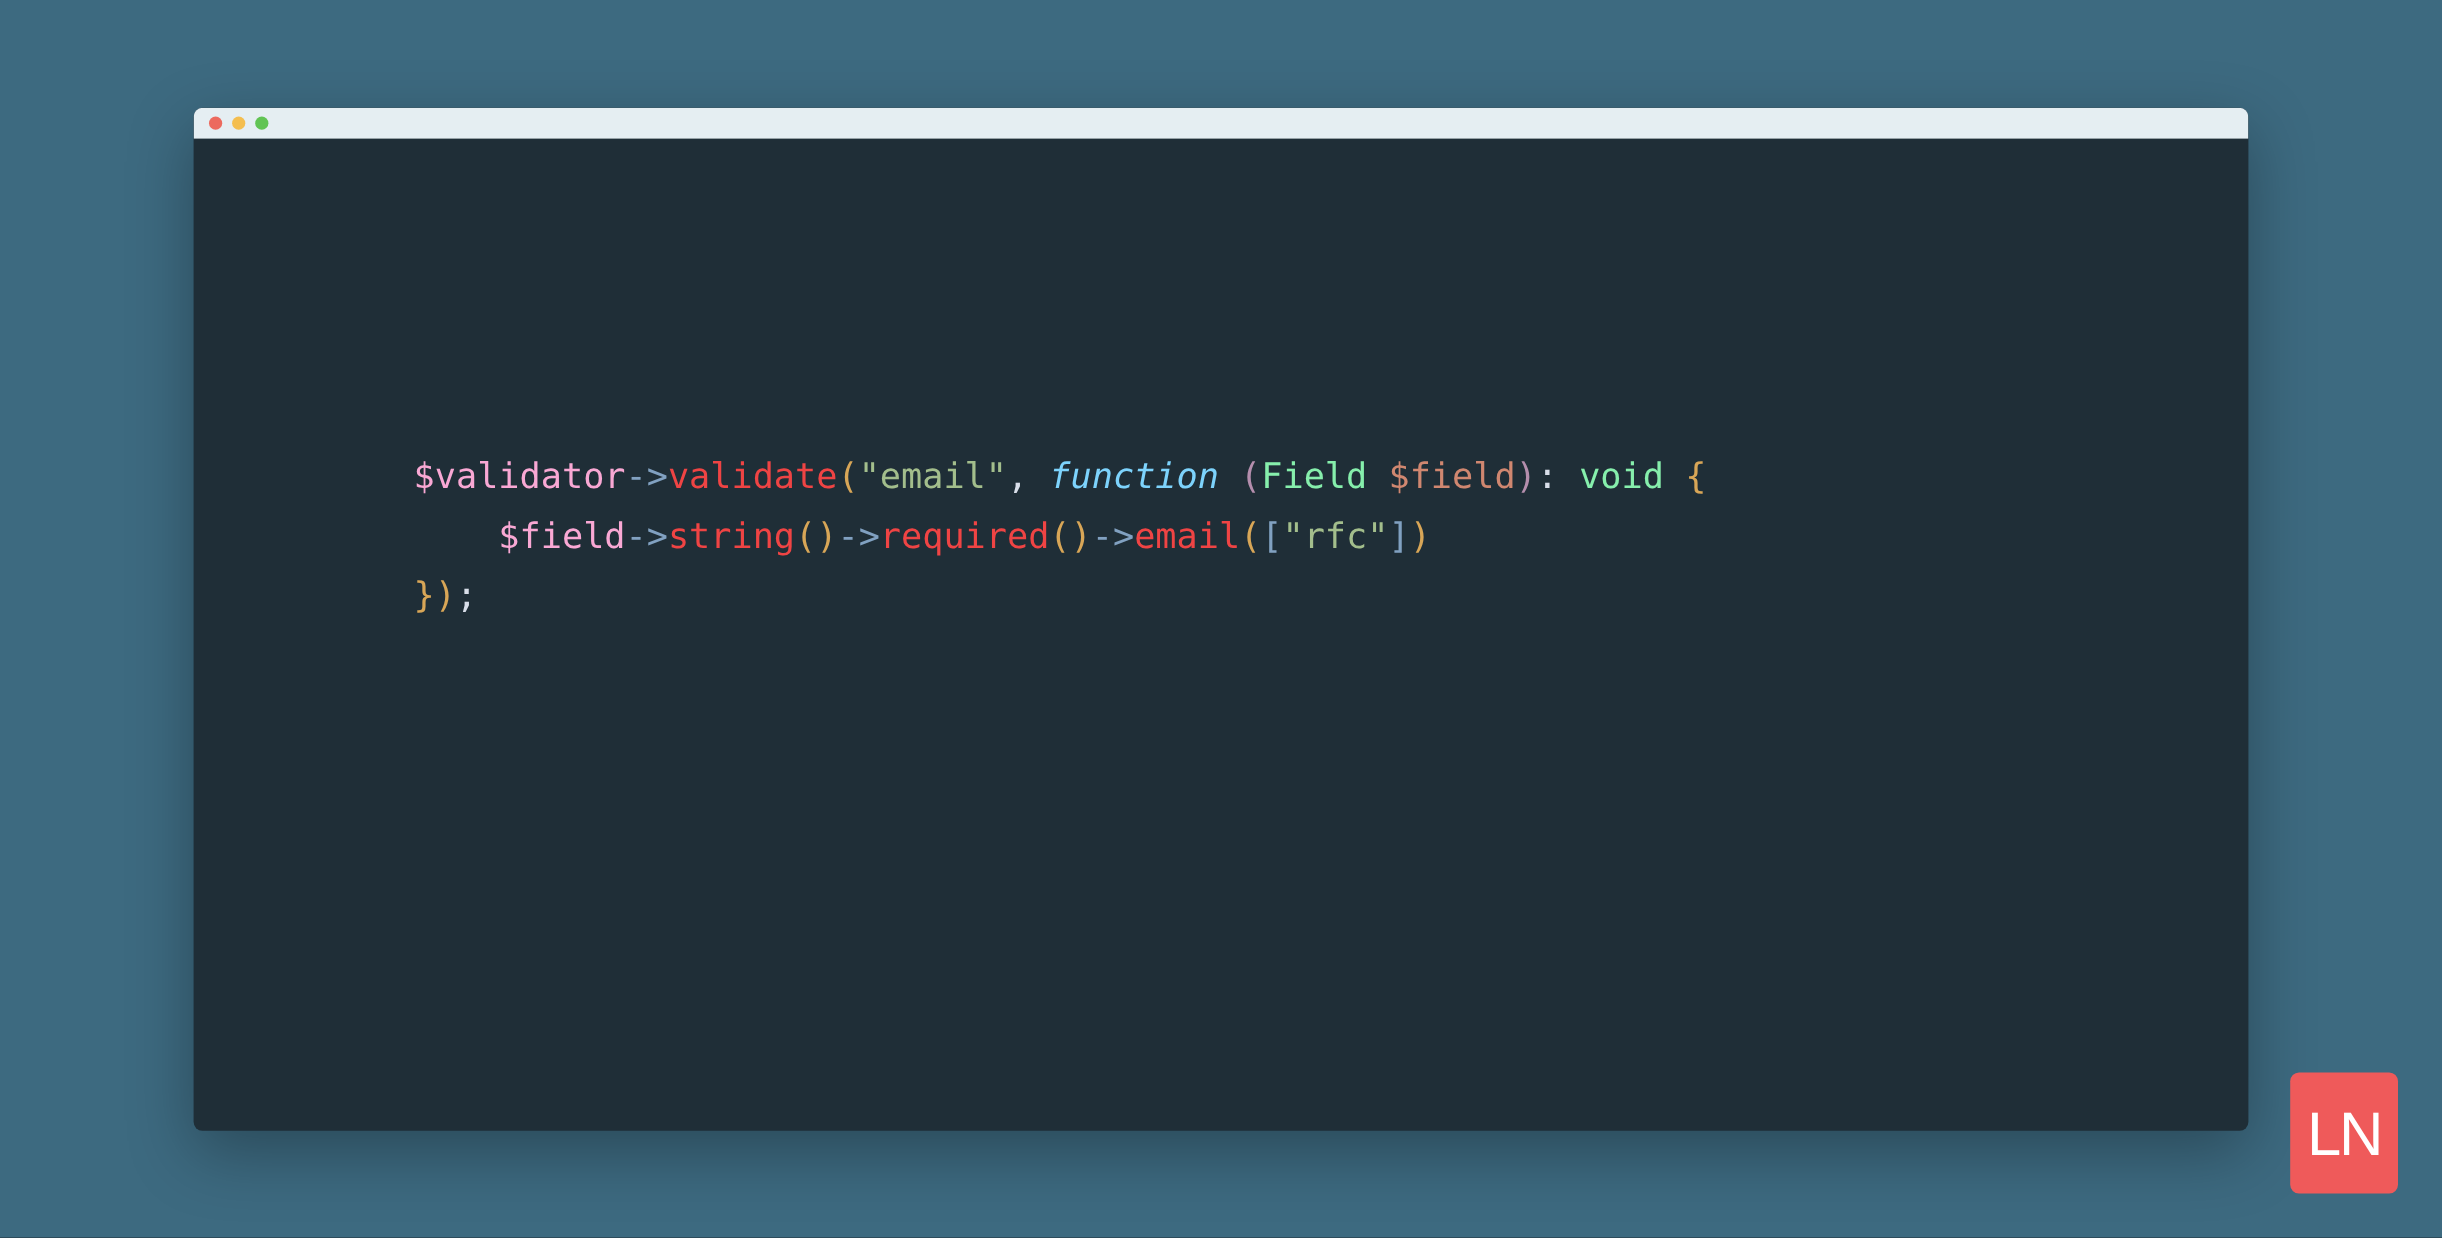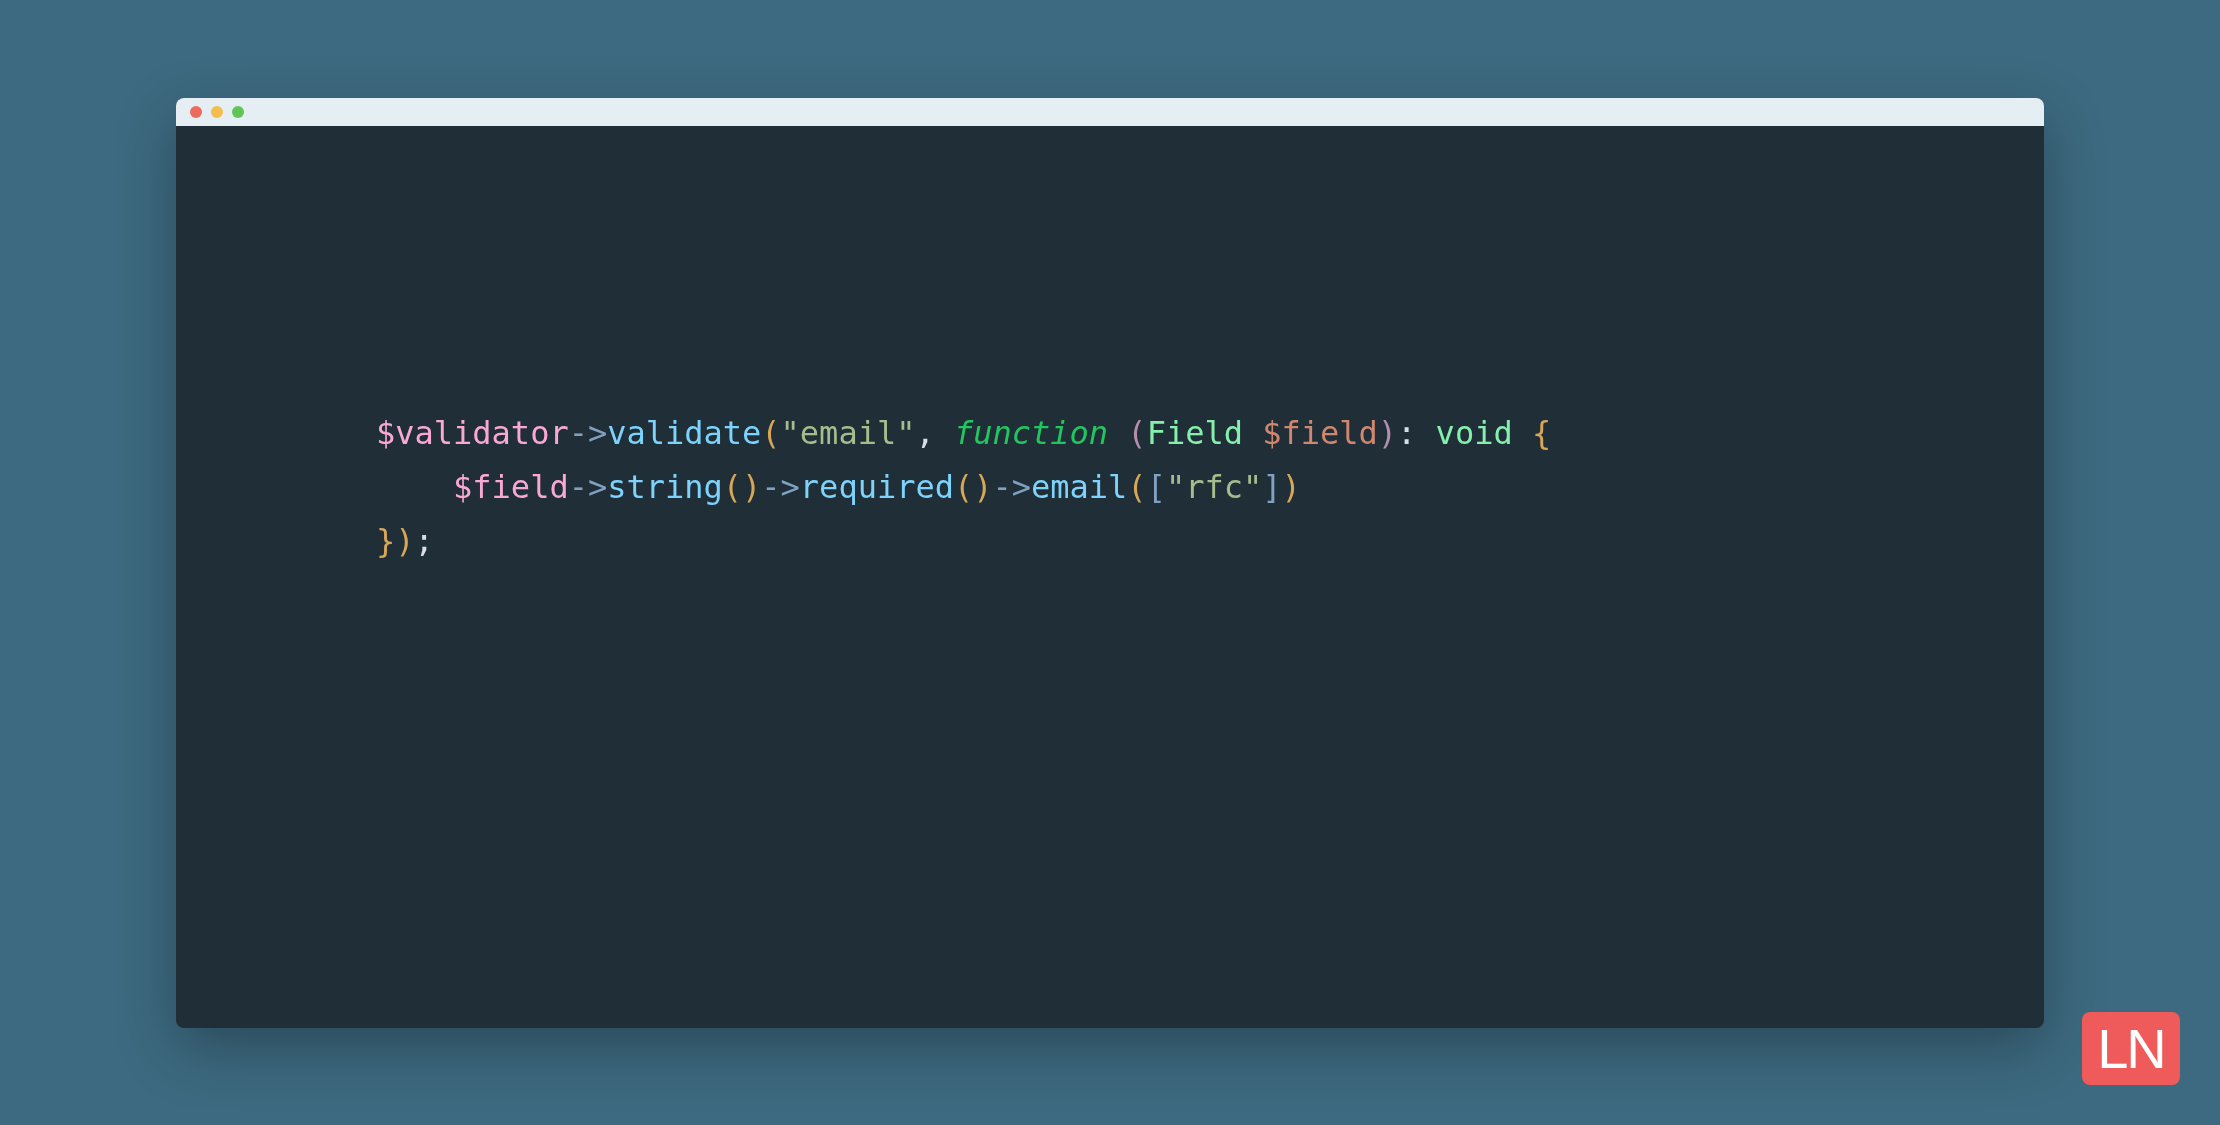--- a/index.html
+++ b/index.html
@@ -50,37 +50,37 @@
     .code-area {
       padding: 280px 200px 0 200px;
       font-size: 32px;
       line-height: 1.7;
       white-space: pre;
       color: #d8dee9;
     }
     
     .c-variable { color: #f9a8d4; }
     .c-arrow { color: #81a1c1; }
-    .c-method-teal { color: #7dd3fc; }
+    .c-method-teal { color: #ef4444; }
     .c-paren-gold { color: #d8a657; }
     .c-paren-purple { color: #b48ead; }
     .c-string { color: #a3be8c; }
     .c-punc { color: #d8dee9; }
-    .c-keyword { color: #22c55e; font-style: italic; }
+    .c-keyword { color: #7dd3fc; font-style: italic; }
     .c-type { color: #86efac; }
     .c-param { color: #d08770; }
     .c-brace { color: #d8a657; }
     .c-bracket { color: #81a1c1; }
     
     .logo {
       position: absolute;
       right: 40px;
       bottom: 40px;
       width: 98px;
-      height: 73px;
+      height: 110px;
       background: #ef5a5a;
       border-radius: 8px;
       display: flex;
       align-items: center;
       justify-content: center;
       color: #ffffff;
       font-family: -apple-system, 'Helvetica Neue', Arial, sans-serif;
       font-weight: 400;
       font-size: 56px;
       letter-spacing: -2px;

